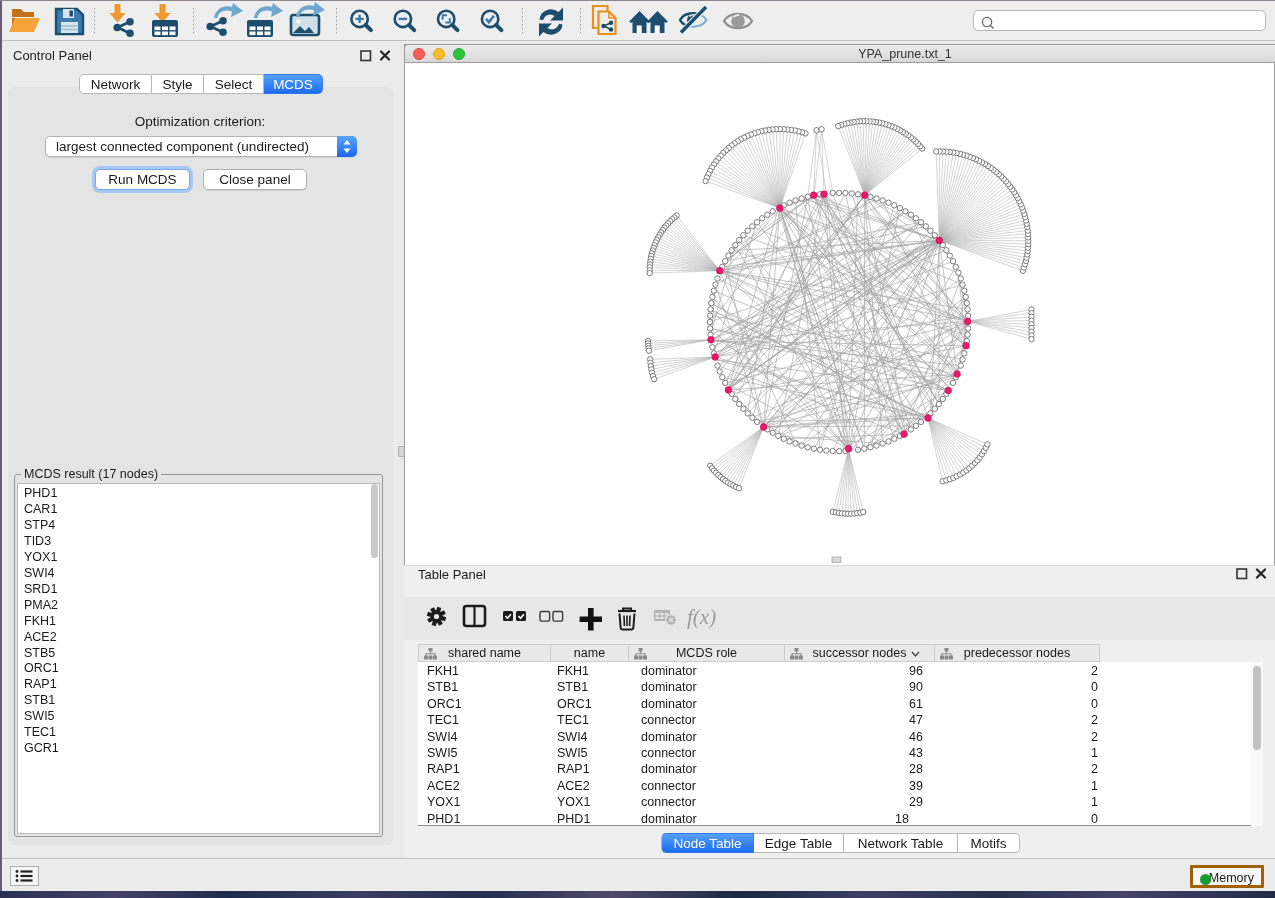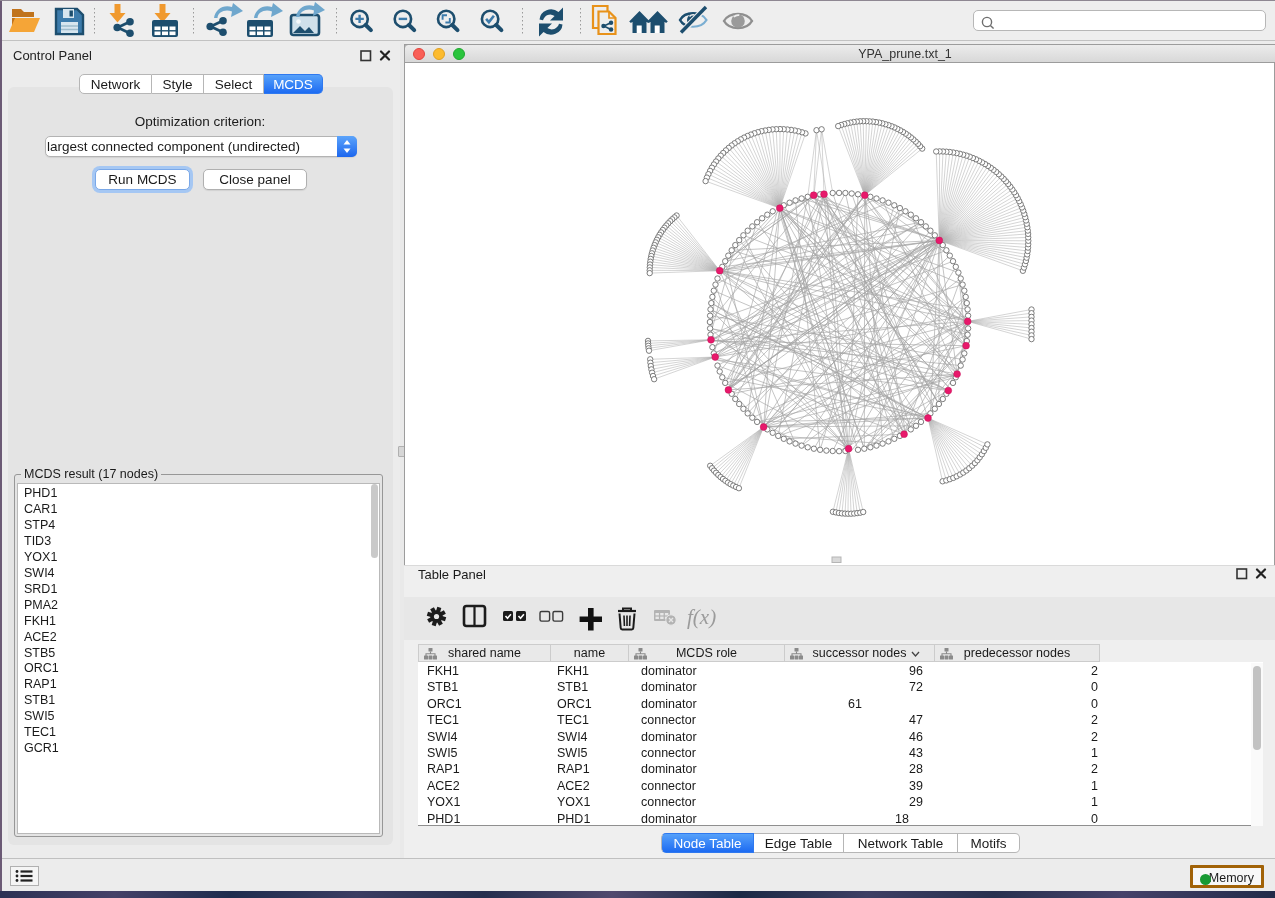--- a/index.html
+++ b/index.html
@@ -15,21 +15,21 @@
 #cptitle { left:13px; top:48px; font-size:13px; color:#222; }
 #cpcontent { left:8px; top:87px; width:385px; height:758px; background:#e4e4e4; border-radius:6px; }
 
 .seg { position:absolute; display:flex; font-size:13.5px; }
 .seg .s { background:#fff; border:1px solid #b6b6b6; border-left:none; color:#1a1a1a; display:flex; align-items:center; justify-content:center; }
 .seg .s:first-child { border-left:1px solid #b6b6b6; border-radius:5px 0 0 5px; }
 .seg .s:last-child { border-radius:0 5px 5px 0; }
 .seg .sel { background:linear-gradient(#56a1fa,#1d6bf2); border-color:#2f79ef; color:#fff; }
 #cptabs { left:79px; top:74px; height:20px; }
 #optlabel { left:0; top:114px; width:400px; text-align:center; font-size:13.5px; }
-#combo { left:45px; top:136px; width:312px; height:21px; background:#fff; border:1px solid #b3b3b3; border-radius:5px; font-size:13.5px; line-height:19px; padding-left:1px; box-shadow:0 1px 1px rgba(0,0,0,.08); }
+#combo { left:45px; top:136px; width:312px; height:21px; background:#fff; border:1px solid #b3b3b3; border-radius:5px; font-size:13.5px; line-height:19px; padding-left:10px; box-shadow:0 1px 1px rgba(0,0,0,.08); }
 #combostep { right:-1px; top:-1px; width:20px; height:21px; border-radius:0 5px 5px 0; background:linear-gradient(#5ca4fb,#1c66ee); }
 .btn { position:absolute; height:21px; background:#fff; border:1px solid #b0b0b0; border-radius:5px; font-size:13.5px; text-align:center; line-height:19px; box-shadow:0 1px 1px rgba(0,0,0,.08); }
 #runbtn { left:95px; top:169px; width:95px; box-shadow:0 0 0 3px #a5c7f3; border-color:#7aa8e8; }
 #closebtn { left:203px; top:169px; width:104px; }
 
 #grp { left:14px; top:474px; width:369px; height:363px; border:1px solid #979797; border-radius:3px; }
 #grplabel { left:21px; top:467px; background:#e4e4e4; padding:0 3px; font-size:12.5px; }
 #mcdslist { left:17px; top:483px; width:363px; height:351px; background:#fff; border:1px solid #b9b9b9; font-size:12.5px; line-height:15.95px; padding:2px 0 0 6px; }
 #mcdssb { left:371px; top:484px; width:7px; height:74px; background:#c9c9c9; border-radius:4px; }
 
@@ -1078,28 +1078,28 @@
       <span style="left:9px">FKH1</span>
       <span style="left:139px">FKH1</span>
       <span style="left:223px">dominator</span>
       <span style="left:430px;width:75px;text-align:right">96</span>
       <span style="left:600px;width:80px;text-align:right">2</span>
     </div>
     <div class="trow" style="top:18.4px">
       <span style="left:9px">STB1</span>
       <span style="left:139px">STB1</span>
       <span style="left:223px">dominator</span>
-      <span style="left:430px;width:75px;text-align:right">72</span>
+      <span style="left:430px;width:75px;text-align:right">90</span>
       <span style="left:600px;width:80px;text-align:right">0</span>
     </div>
     <div class="trow" style="top:34.8px">
       <span style="left:9px">ORC1</span>
       <span style="left:139px">ORC1</span>
       <span style="left:223px">dominator</span>
-      <span style="left:430px;width:75px;text-align:left">61</span>
+      <span style="left:430px;width:75px;text-align:right">61</span>
       <span style="left:600px;width:80px;text-align:right">0</span>
     </div>
     <div class="trow" style="top:51.2px">
       <span style="left:9px">TEC1</span>
       <span style="left:139px">TEC1</span>
       <span style="left:223px">connector</span>
       <span style="left:430px;width:75px;text-align:right">47</span>
       <span style="left:600px;width:80px;text-align:right">2</span>
     </div>
     <div class="trow" style="top:67.6px">

